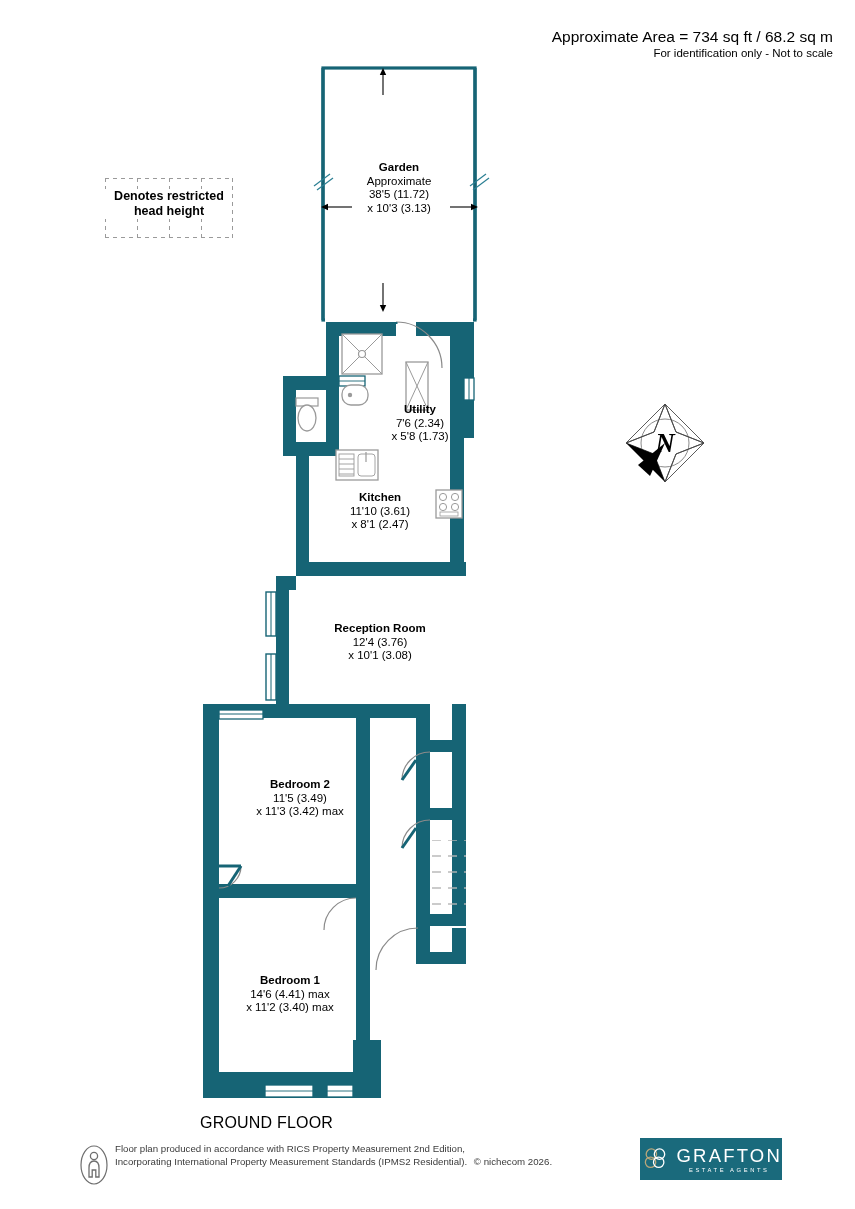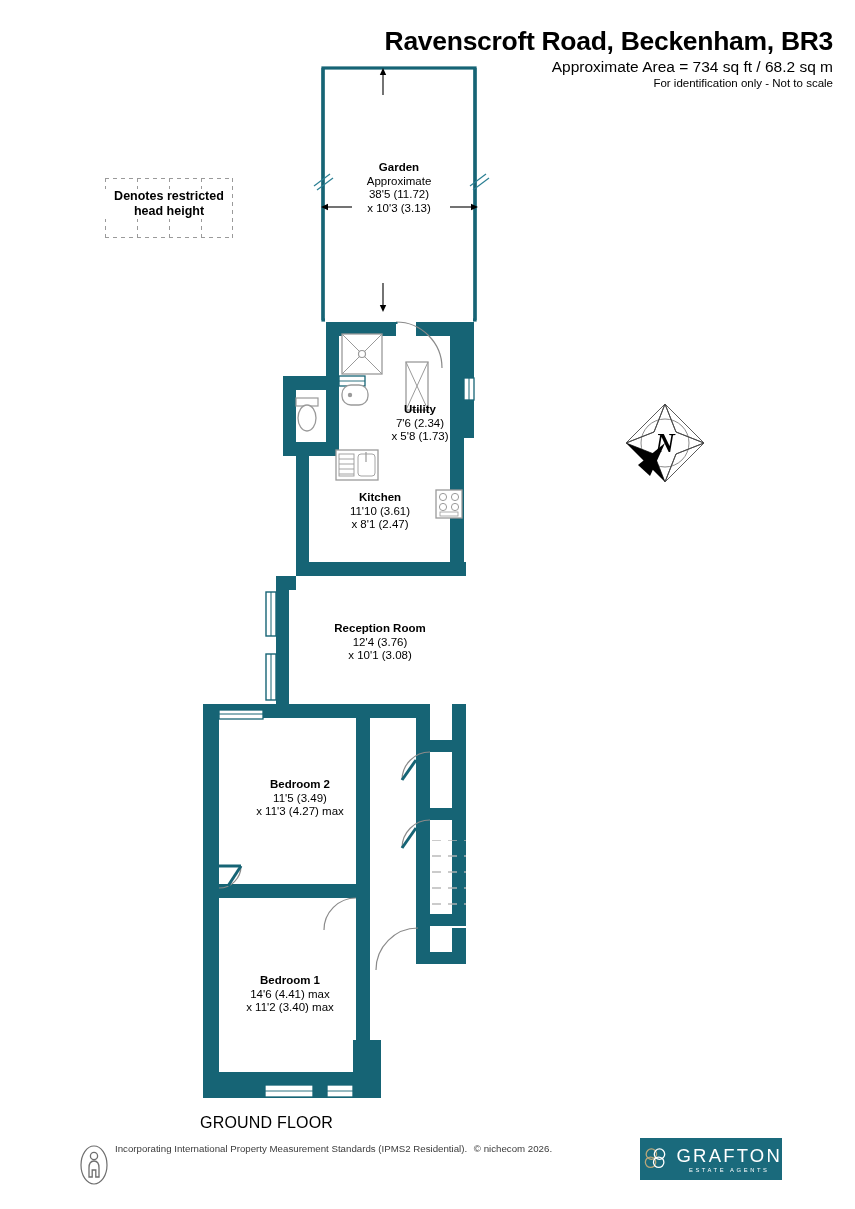--- a/index.html
+++ b/index.html
@@ -57,21 +57,20 @@
   #logo{left:640px;top:1138px;width:142px;height:42px;background:#1a6a7c;
         display:flex;align-items:center;text-align:center;}
   #logoTxt{color:#fff;margin-left:4px;}
   #logoName{font-size:18.5px;letter-spacing:2.2px;line-height:20px;}
   #logoSub{font-size:5.8px;letter-spacing:2.6px;margin-top:1px;}
 </style>
 </head>
 <body>
 
 <div class="abs" id="header">
-  <div id="title">Ravenscroft Road, Beckenham, BR3</div>
   <div class="areaLine">Approximate Area = 734 sq ft / 68.2 sq m</div>
   <div id="notToScale">For identification only - Not to scale</div>
 </div>
 
 <div class="abs" id="legendBox">
   <div id="legendText">
     <span>Denotes restricted</span><br>
     <span>head height</span>
   </div>
 </div>
@@ -267,38 +266,39 @@
 
 <div class="abs roomLabel" style="left:310px;top:622px;width:140px;">
   <div class="rn">Reception Room</div>
   <div class="rd">12'4 (3.76)</div>
   <div class="rd">x 10'1 (3.08)</div>
 </div>
 
 <div class="abs roomLabel" style="left:230px;top:778px;width:140px;">
   <div class="rn">Bedroom 2</div>
   <div class="rd">11'5 (3.49)</div>
-  <div class="rd">x 11'3 (4.27) max</div>
+  <div class="rd">x 11'3 (3.42) max</div>
 </div>
 
 <div class="abs roomLabel" style="left:220px;top:974px;width:140px;">
   <div class="rn">Bedroom 1</div>
   <div class="rd">14'6 (4.41) max</div>
   <div class="rd">x 11'2 (3.40) max</div>
 </div>
 
 <div class="abs" id="groundFloor">GROUND FLOOR</div>
 
 <svg class="abs" id="personIcon" width="28" height="40" viewBox="0 0 28 40">
   <ellipse cx="14" cy="20" rx="13" ry="19" fill="none" stroke="#6e6e6e" stroke-width="1.2"></ellipse>
   <circle cx="14" cy="11" r="3.6" fill="none" stroke="#6e6e6e" stroke-width="1.3"></circle>
   <path d="M14 16 c-4 0 -5 3 -5 7 v9 h3.2 v-7 h3.6 v7 h3.2 v-9 c0 -4 -1 -7 -5 -7 z" fill="none" stroke="#6e6e6e" stroke-width="1.3"></path>
 </svg>
 
 <div class="abs" id="footerText">
+  <div>Floor plan produced in accordance with RICS Property Measurement 2nd Edition,</div>
   <div>
     <span>Incorporating International Property Measurement Standards (IPMS2 Residential).</span>
     <span class="nb" style="margin-left:4px;">© nichecom 2026.</span>
   </div>
 </div>
 
 <div class="abs" id="logo">
   <svg width="40" height="34" viewBox="0 0 40 34">
     <circle cx="14" cy="11" r="6.4" fill="none" stroke="#b9a67a" stroke-width="1.6"></circle>
     <circle cx="13" cy="21" r="6.4" fill="none" stroke="#b9a67a" stroke-width="1.6"></circle>

